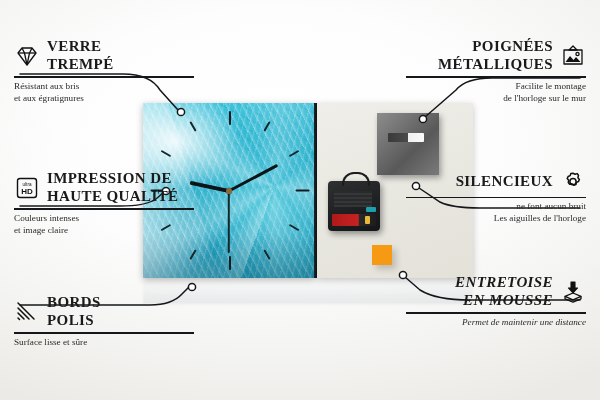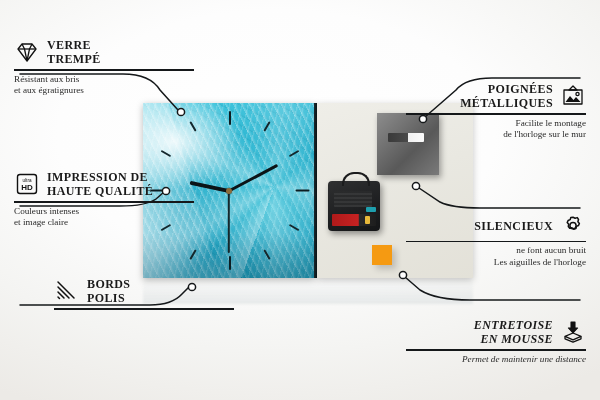--- a/index.html
+++ b/index.html
@@ -93,29 +93,29 @@
     filter:blur(1px);transform:scaleY(-1);opacity:.5;}
 
   
   #connectors{position:absolute;inset:0;width:600px;height:400px;}
 
   
   .feature{position:absolute;width:180px;}
   .feature.left{left:14px;text-align:left;}
   .feature.right{right:14px;text-align:right;}
   .f-head{display:flex;align-items:center;gap:7px;}
-  .feature.right .f-head{flex-direction:row-reverse;margin-top:44px;}
-  .f-title{font-weight:bold;font-size:12px;letter-spacing:.4px;color:#1a1a1a;line-height:1.18;text-transform:uppercase;}
+  .feature.right .f-head{flex-direction:row-reverse;}
+  .f-title{font-weight:bold;font-size:15px;letter-spacing:.4px;color:#1a1a1a;line-height:1.18;text-transform:uppercase;}
   .f-icon{width:26px;height:24px;flex:0 0 26px;display:block;}
   .f-rule{height:1.4px;background:#15181a;margin:3px 0 3px;width:100%;}
   .f-desc{font-size:9.2px;color:#2a2a2a;line-height:1.28;}
 
   #feat-verre{top:38px;}
   #feat-impression{top:170px;}
-  #feat-bords{top:277px;margin-left:40px;}
+  #feat-bords{top:294px;}
   #feat-poignees{top:38px;}
   #feat-mecanisme{top:170px;}
   #feat-entretoise{top:274px;font-style:italic;}
 </style>
 </head>
 <body>
 
 <div class="stage">
 
   <div id="product">
@@ -231,20 +231,23 @@
           <line x1="4" y1="13" x2="10" y2="19"></line>
           <line x1="4" y1="18" x2="5.5" y2="19.5"></line>
         </g>
       </svg>
       <div class="f-title">
         <div>BORDS</div>
         <div>POLIS</div>
       </div>
     </div>
     <div class="f-rule"></div>
+    <div class="f-desc">
+      <div>Surface lisse et sûre</div>
+    </div>
   </div>
 
   <div class="feature right" id="feat-poignees">
     <div class="f-head">
       <svg class="f-icon" viewBox="0 0 26 24">
         <g fill="none" stroke="#111" stroke-width="1.3" stroke-linejoin="round">
           <path d="M13,2 L9,6 H17 Z"></path>
           <rect x="4" y="6" width="18" height="14"></rect>
           <path d="M5.5,18 L10,12 L13.5,16 L16,13 L20.5,18 Z" fill="#111" stroke="none"></path>
           <circle cx="17.5" cy="10" r="1.6"></circle>

